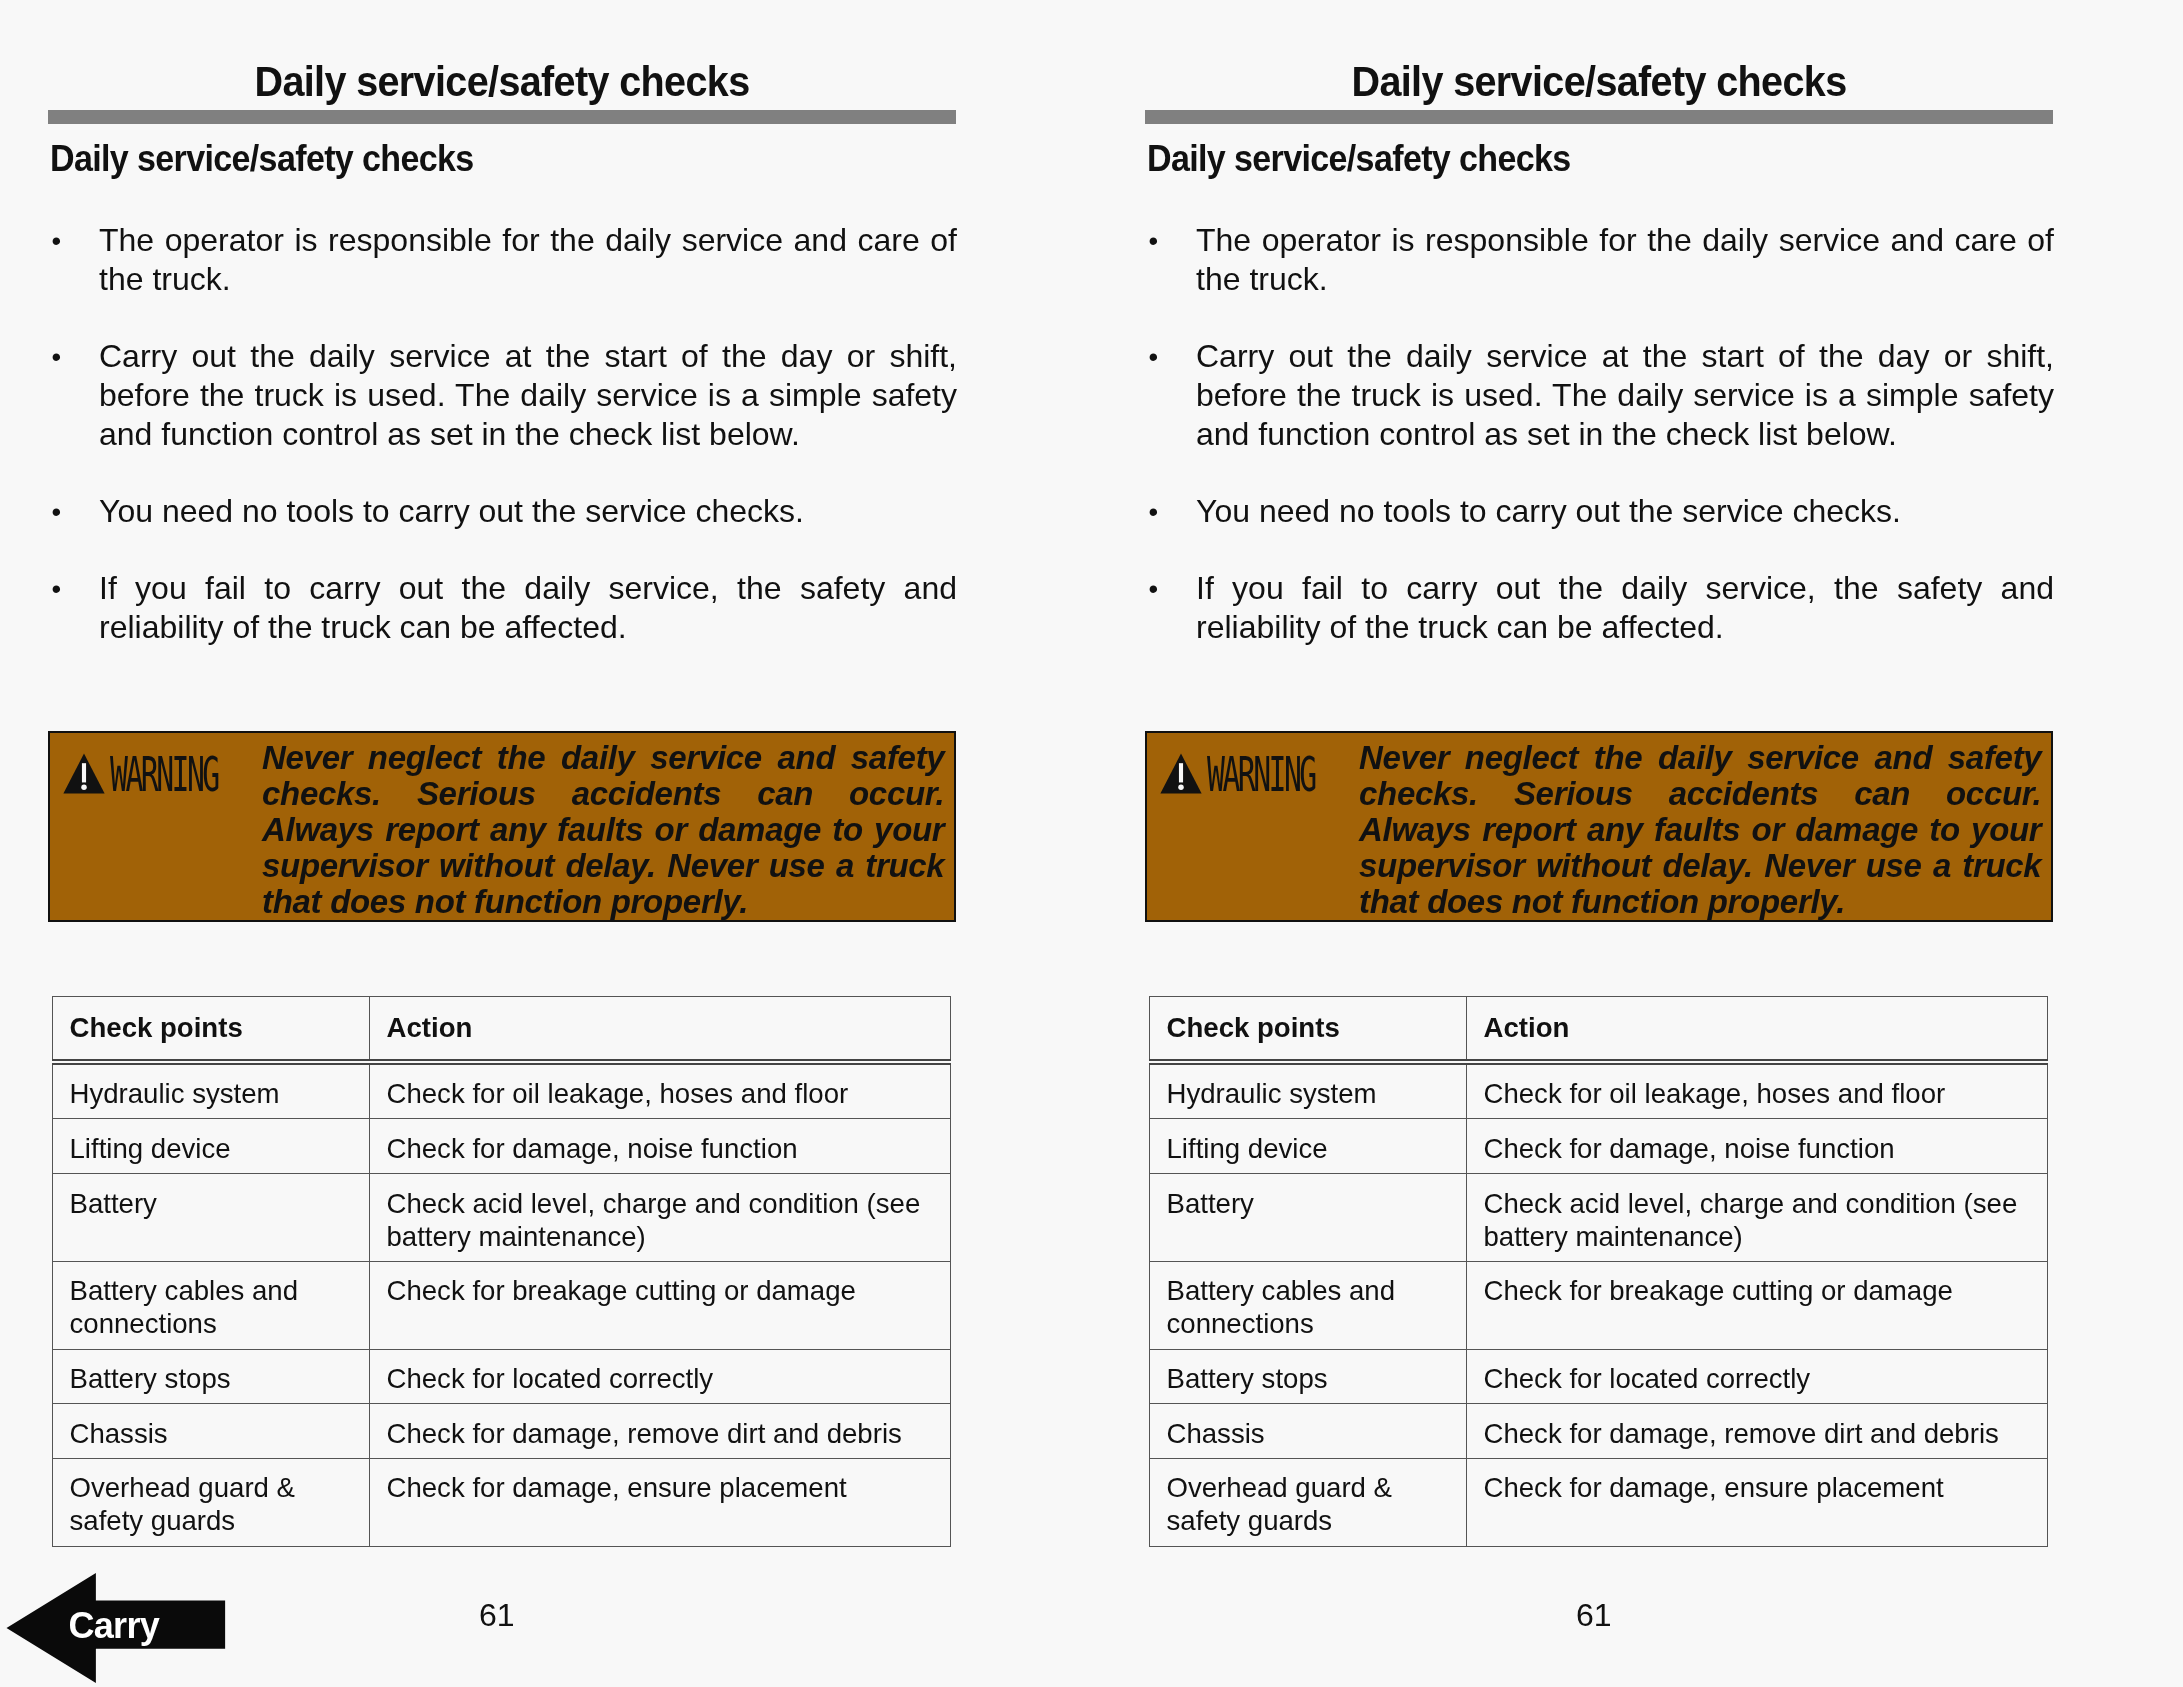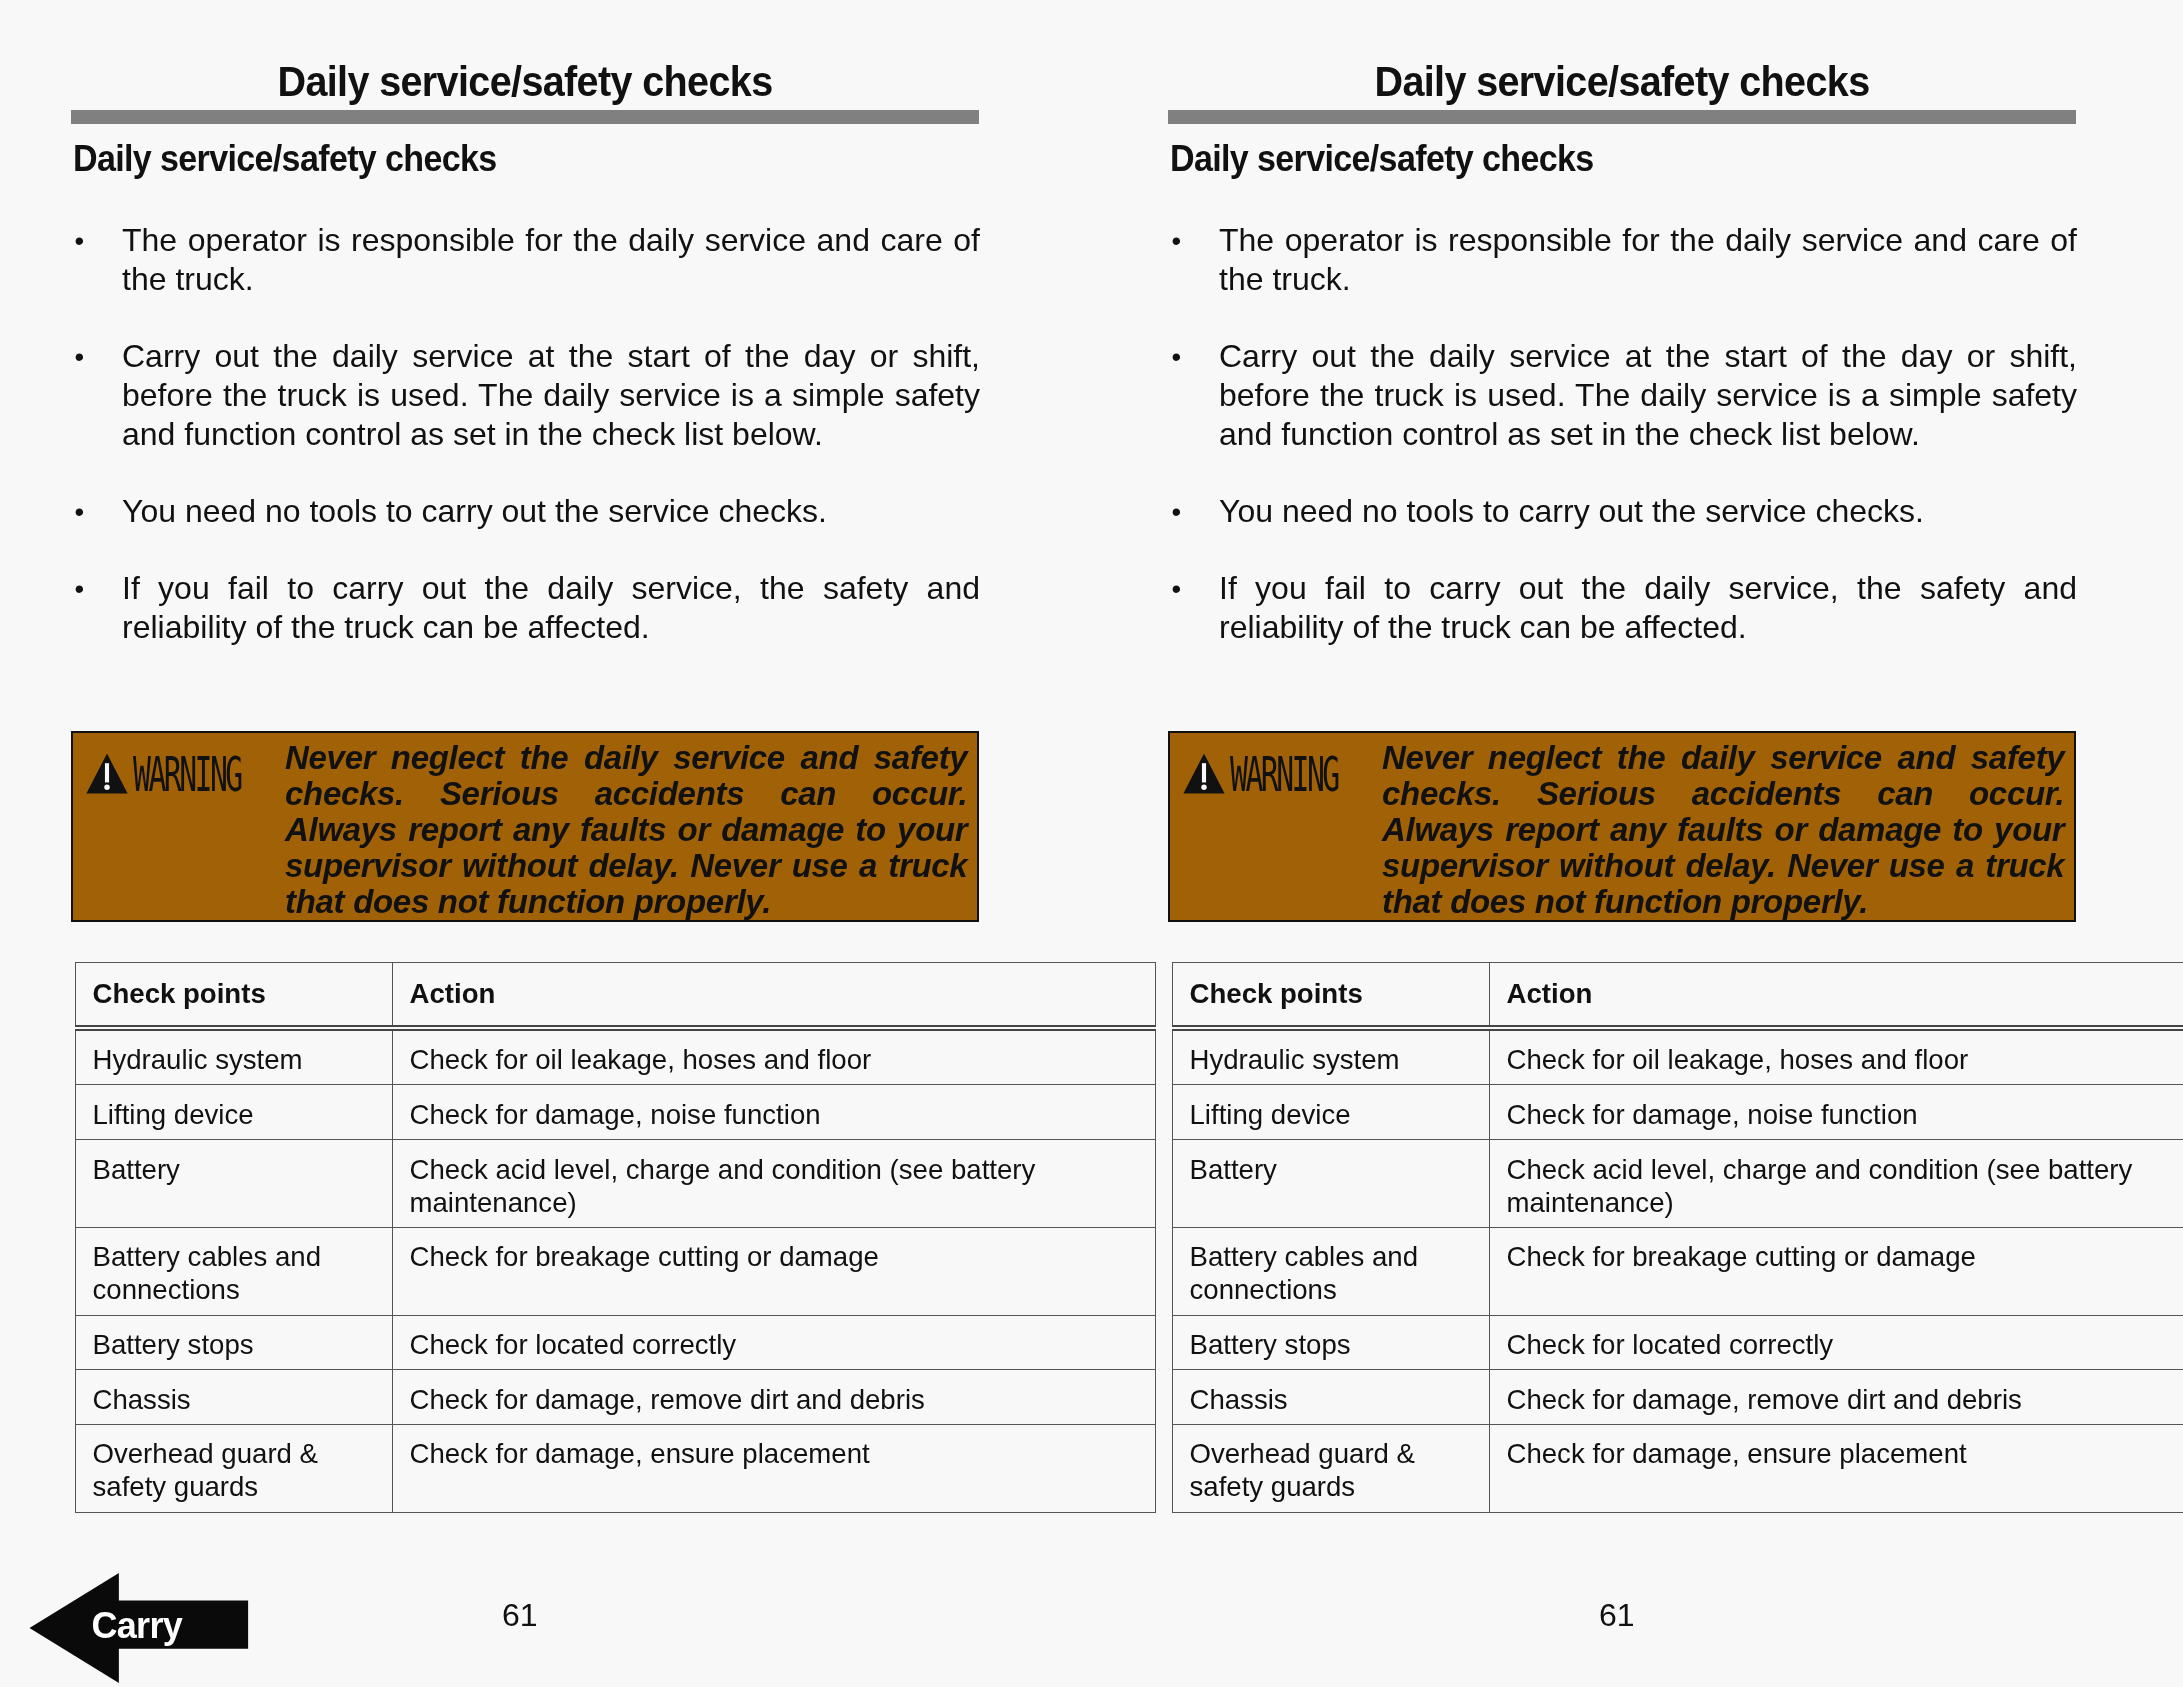--- a/index.html
+++ b/index.html
@@ -1,20 +1,20 @@
 <!DOCTYPE html>
 <html style="font-size:11px"><head>
 <meta charset="utf-8">
 <style>
   html, body { margin:0; padding:0; }
   body {
     width:2183px; height:1687px; background:#f8f8f8; position:relative; overflow:hidden;
     font-family:"Liberation Sans", sans-serif; color:#111;
   }
-  .page { position:absolute; top:0; width:1092px; height:1687px;margin-left:23px; }
+  .page { position:absolute; top:0; width:1092px; height:1687px; }
   .page.left { left:0; }
   .page.right { left:1097px; }
   .header-title {
     position:absolute; left:48px; width:908px; top:57px; text-align:center;
     font-size:43px; font-weight:bold; letter-spacing:-0.7px; line-height:48px; transform:scaleX(0.92);
   }
   .header-bar { position:absolute; left:48px; width:908px; top:110px; height:13.8px; background:#808080; }
   .subheading {
     position:absolute; left:50px; top:138px; font-size:37px; font-weight:bold; letter-spacing:-0.7px;
     transform-origin:left; transform:scaleX(0.92); white-space:nowrap;
@@ -28,21 +28,21 @@
   .warning-label { position:absolute; left:12.4px; top:16.5px; display:flex; align-items:center; }
   .warning-label svg { width:44px; height:43px; }
   .warning-word {
     font-family:"DejaVu Sans Mono", monospace; font-size:48px; line-height:48px; letter-spacing:-4.1px;
     transform:scaleX(0.62); transform-origin:left; margin-left:4.1px; display:inline-block;
   }
   .warning-text {
     position:absolute; left:212px; right:9.6px; top:6.9px; font-size:33px; line-height:36px;
     font-weight:bold; font-style:italic; text-align:justify; letter-spacing:-0.3px;
   }
-  .table-wrap { position:absolute; left:52px; top:962px; width:1081px; }
+  .table-wrap { position:absolute; left:52px; top:996px; width:899px; }
   table { border-collapse:collapse; width:100%; }
   th, td {
     border:1.4px solid #555; text-align:left; vertical-align:top; font-size:27.6px; line-height:33px;
     padding:12.4px 16.5px 8.3px 16.5px;
   }
   th { font-weight:bold; padding-top:13.8px; padding-bottom:15px; }
   th.col1, td.col1 { width:283px; }
   thead tr { border-bottom:6.9px double #444; }
   .page-number { position:absolute; left:479px; top:1597px; font-size:32px; }
   .return-button { position:absolute; left:5.5px; top:1573px; width:221px; height:110px; cursor:pointer; }

